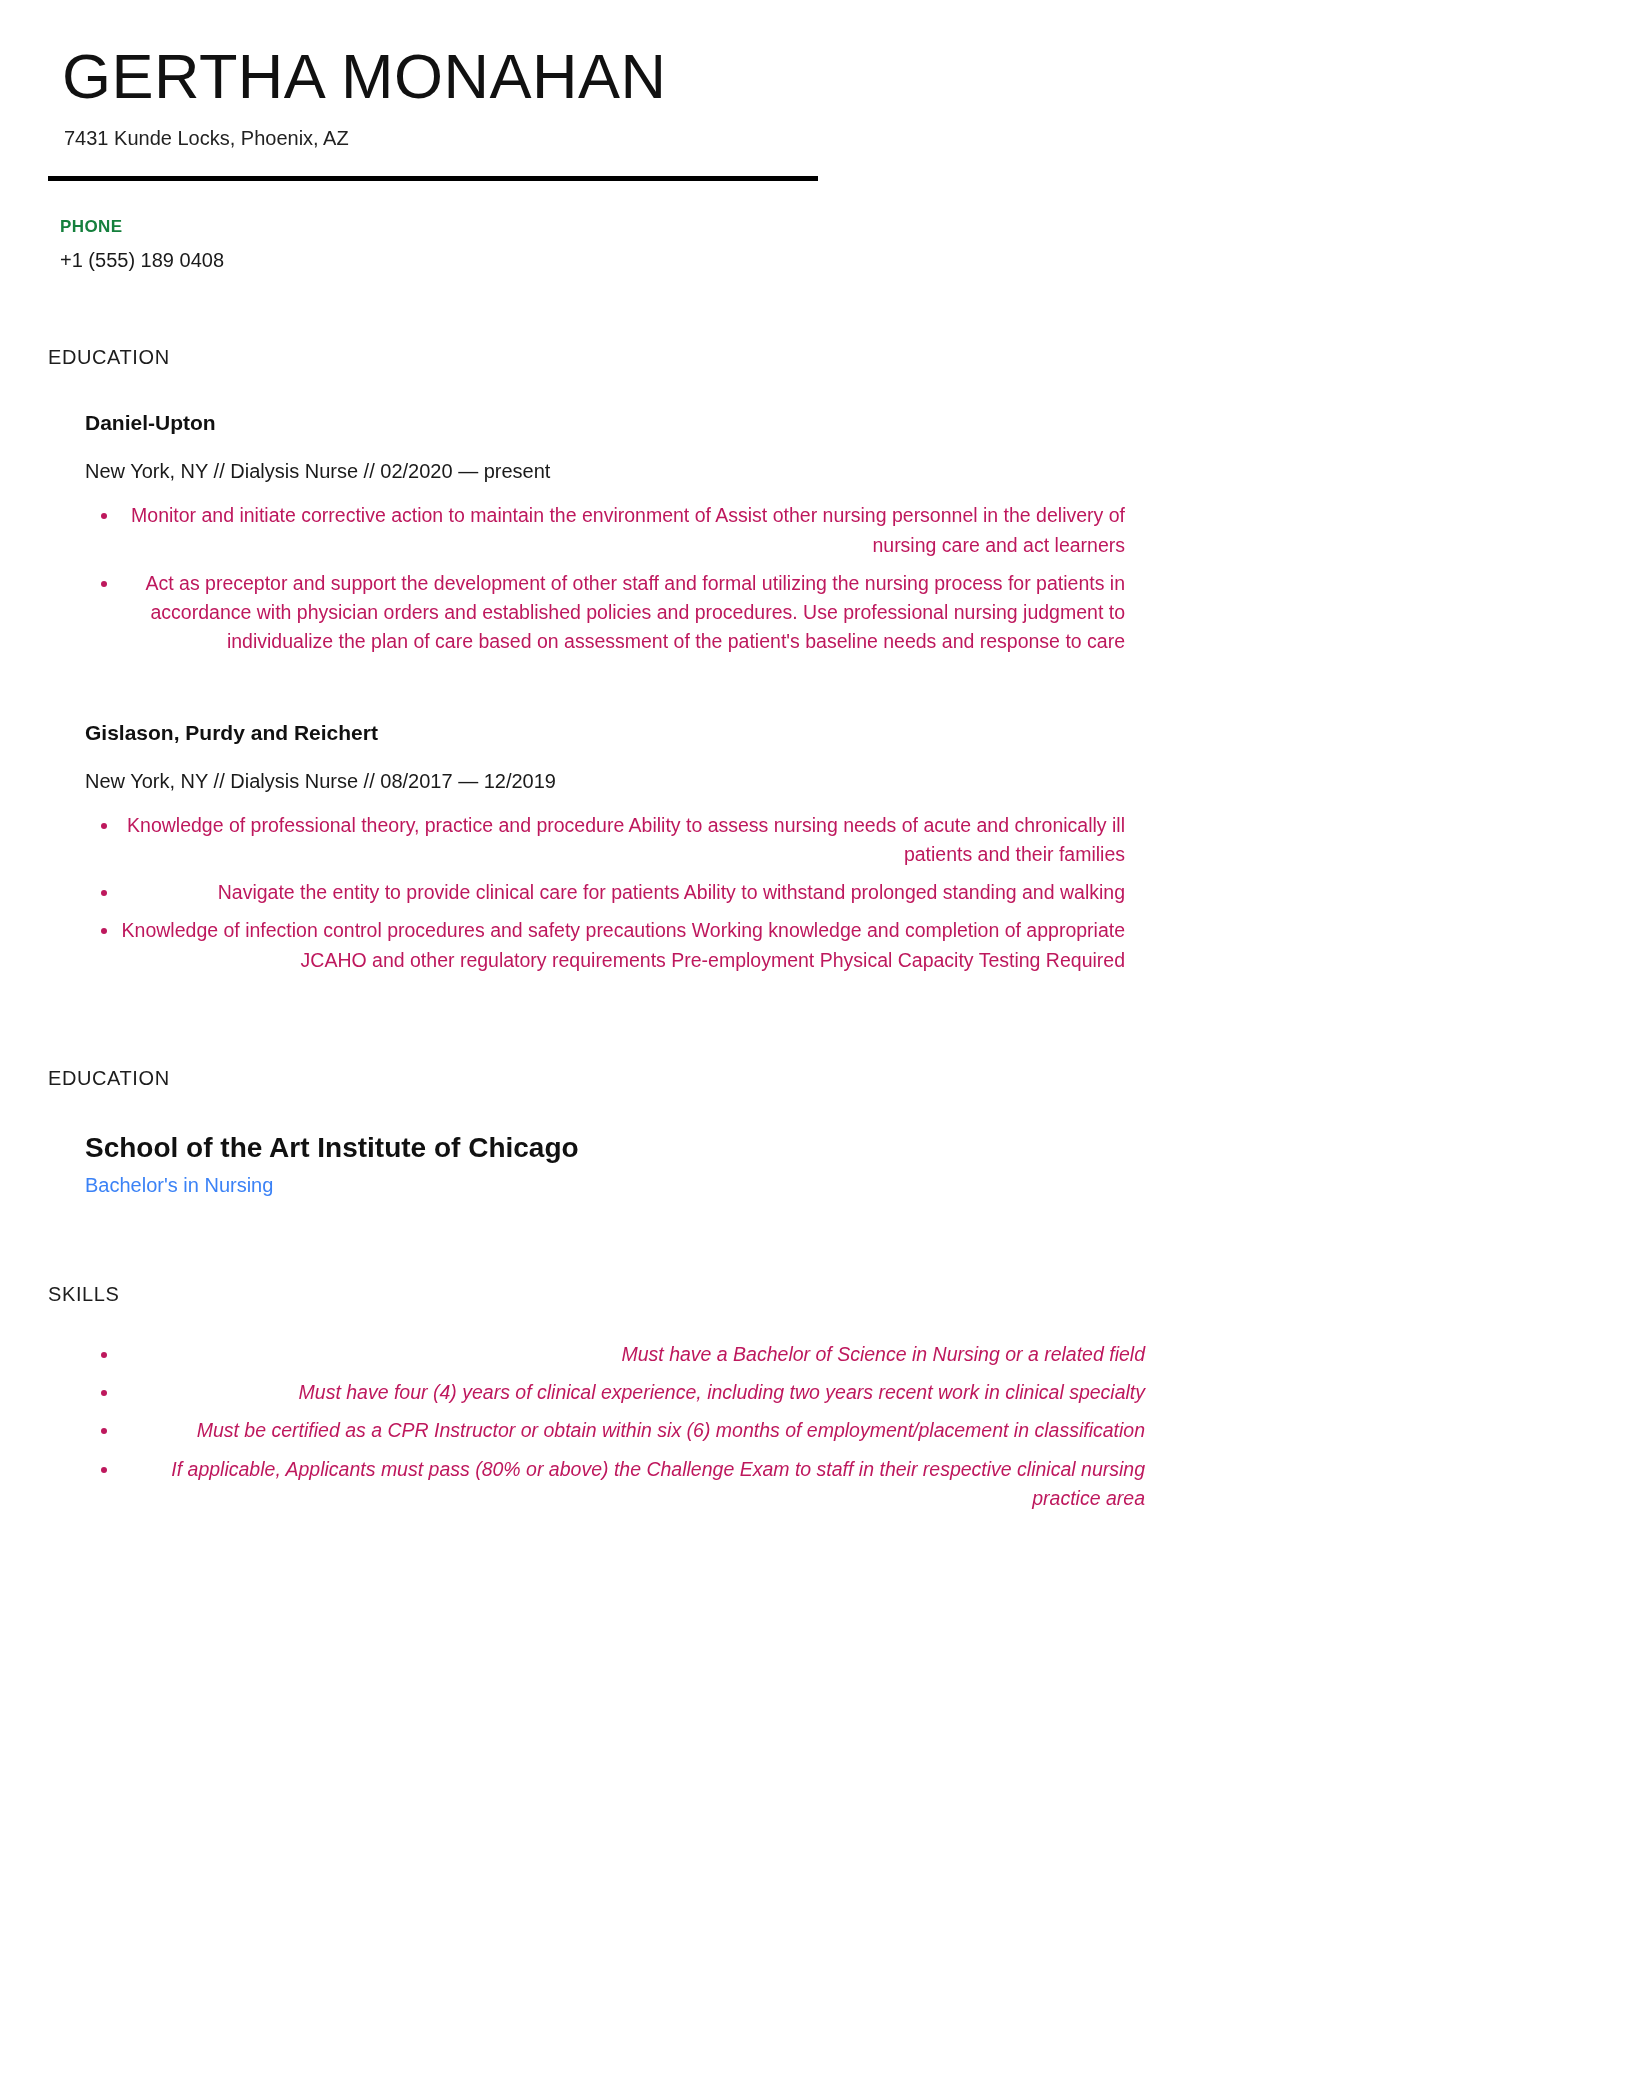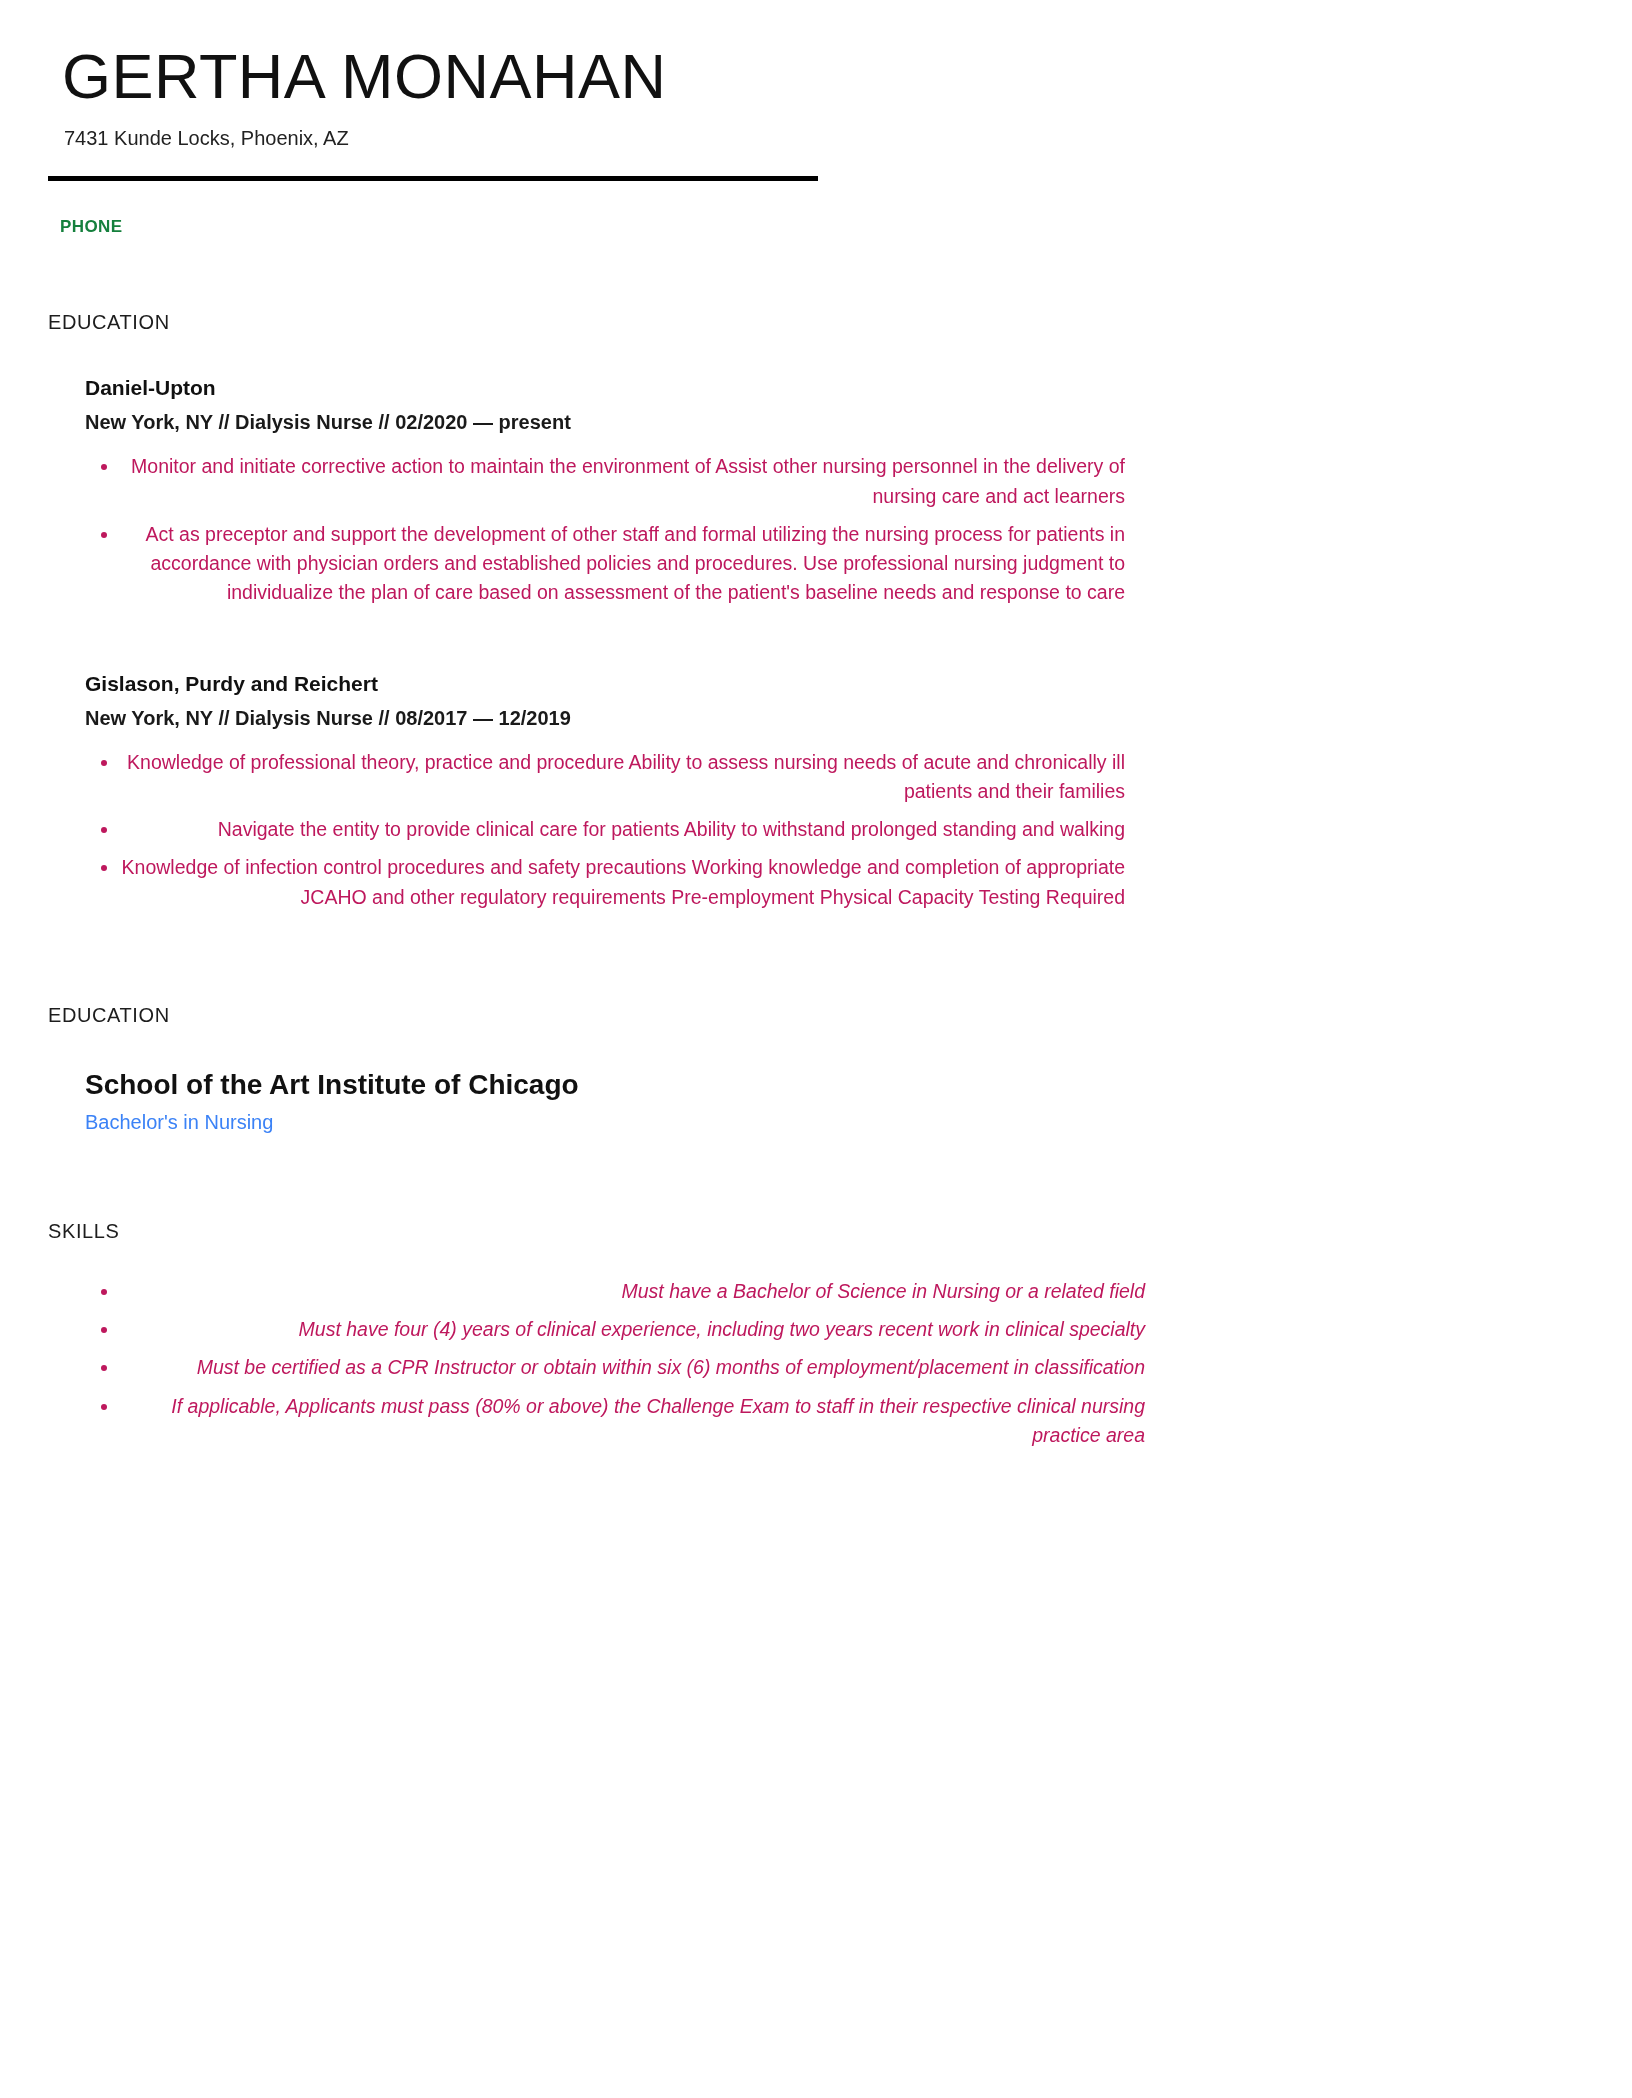--- a/index.html
+++ b/index.html
@@ -68,23 +68,23 @@
   
   .job { margin: 42px 0 0 37px; }
   .job + .job { margin-top: 64px; }
   .job-company {
     font-size: 21px;
     font-weight: 700;
     color: #111111;
   }
   .job-meta {
     font-size: 20px;
-    font-weight: 700;
+    font-weight: 400;
     color: #1a1a1a;
-    margin-top: 11px;
+    margin-top: 25px;
   }
   ul.bullets {
     margin-top: 18px;
     padding-left: 35px;
     max-width: 1040px;
     list-style: disc outside;
   }
   ul.bullets li {
     font-size: 19.5px;
     line-height: 1.5;
@@ -116,20 +116,21 @@
 
   <header>
     <h1 class="name">GERTHA MONAHAN</h1>
     <div class="address">7431 Kunde Locks, Phoenix, AZ</div>
   </header>
 
   <div class="divider"></div>
 
   <section class="contact">
     <div class="contact-label">PHONE</div>
+    <div class="contact-value">+1 (555) 189 0408</div>
   </section>
 
   <section class="section-experience">
     <h2 class="section-title">EDUCATION</h2>
 
     <article class="job">
       <h3 class="job-company">Daniel-Upton</h3>
       <div class="job-meta">New York, NY // Dialysis Nurse // 02/2020 — present</div>
       <ul class="bullets">
         <li>Monitor and initiate corrective action to maintain the environment of Assist other nursing personnel in the delivery of nursing care and act learners</li>

